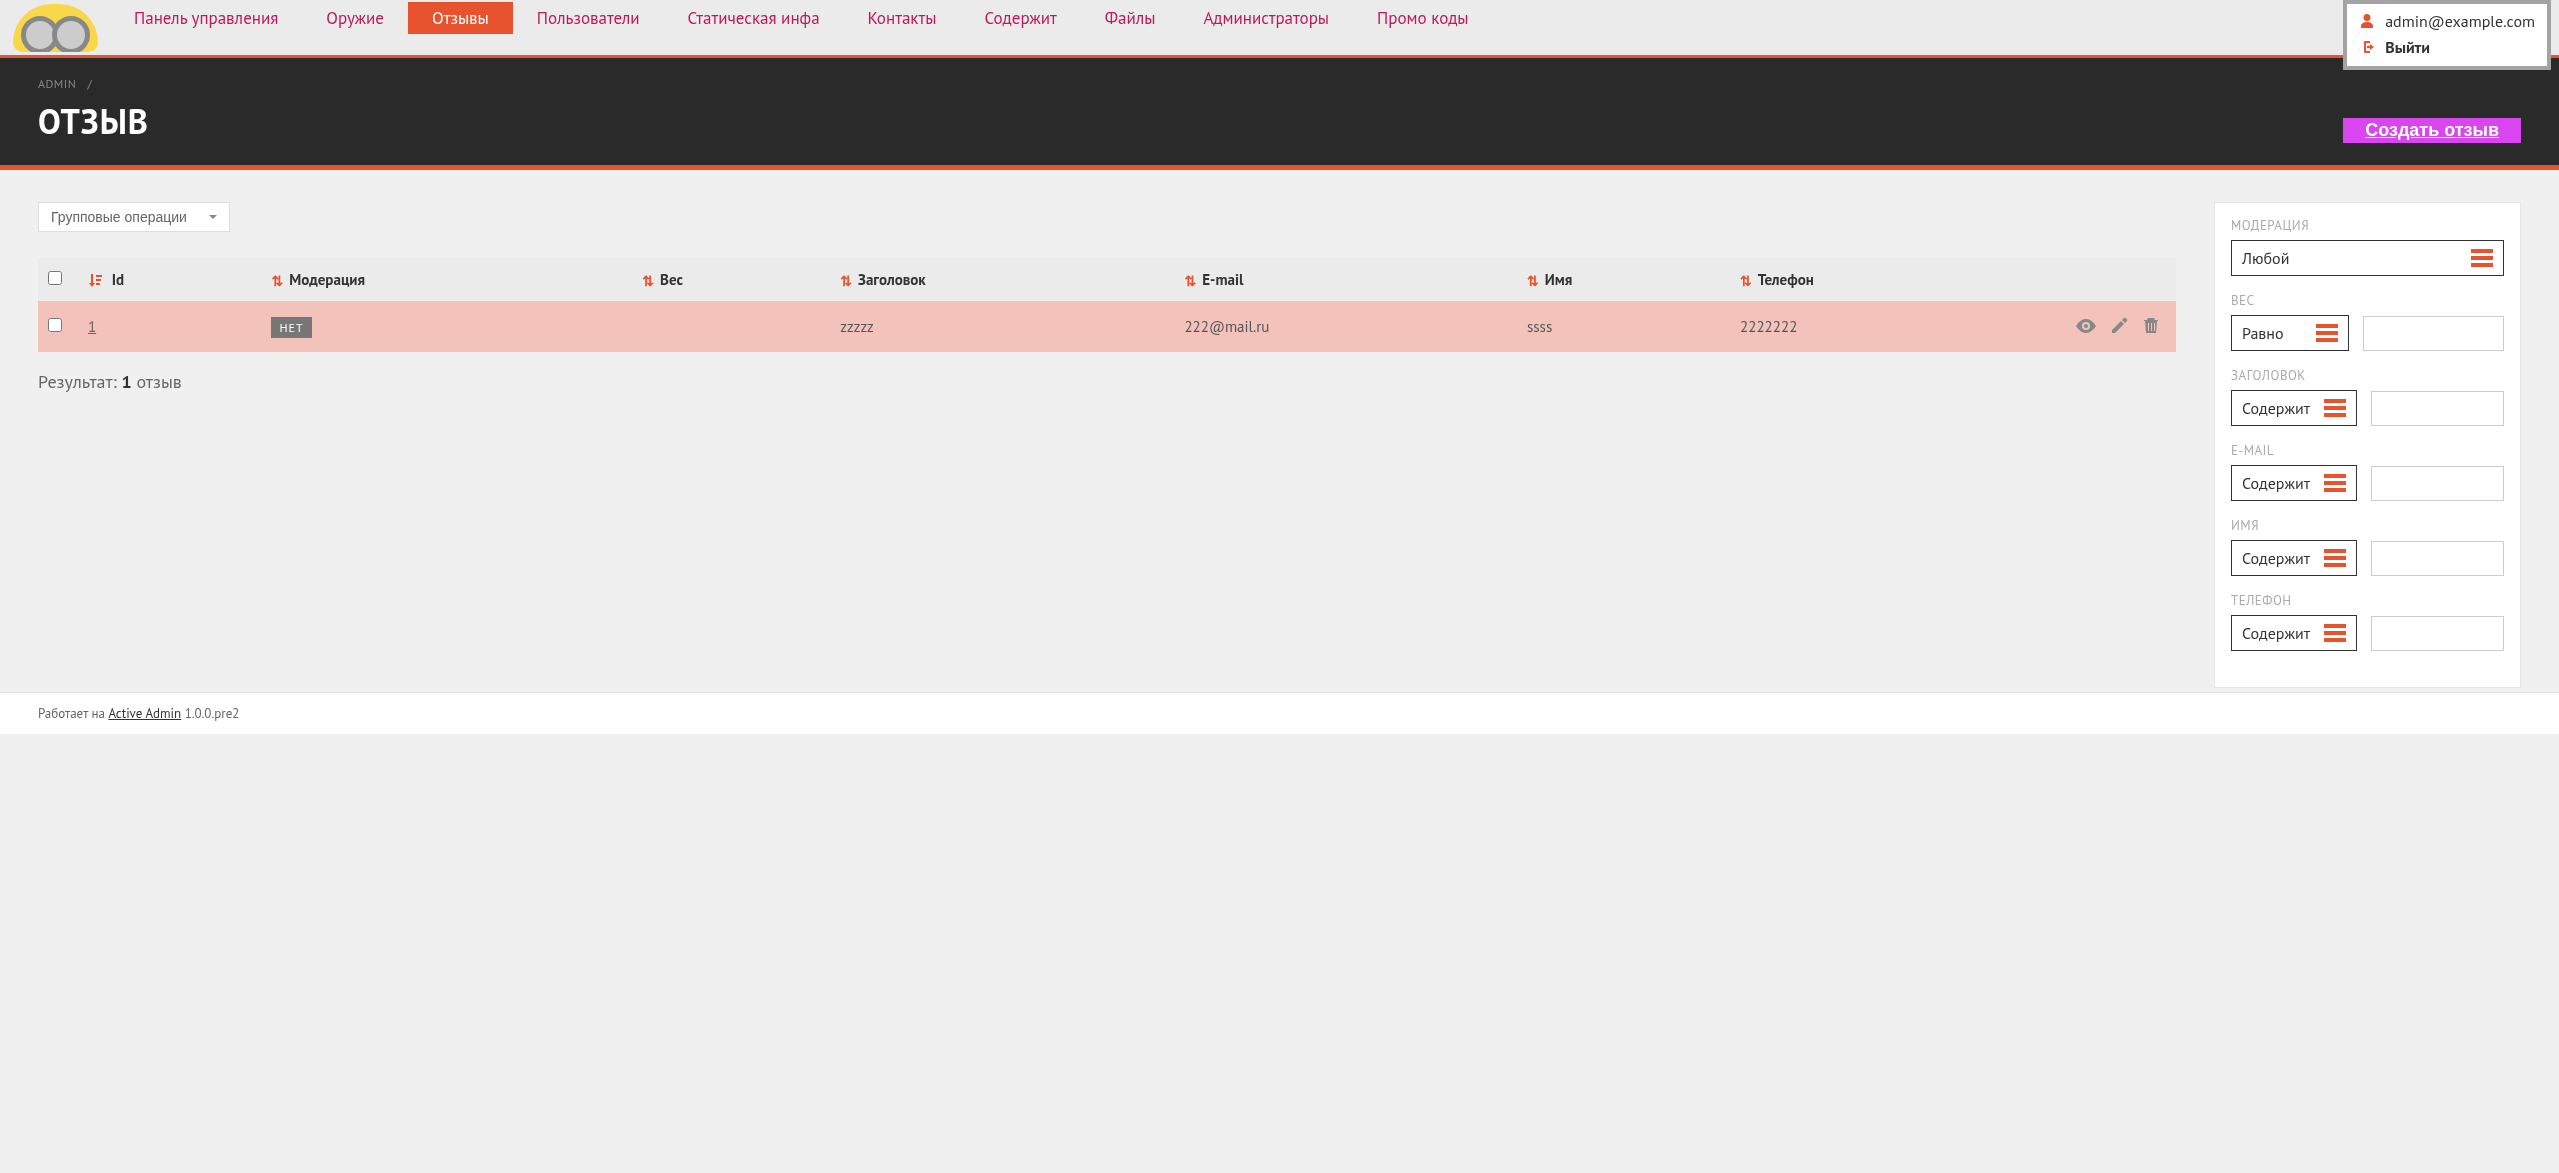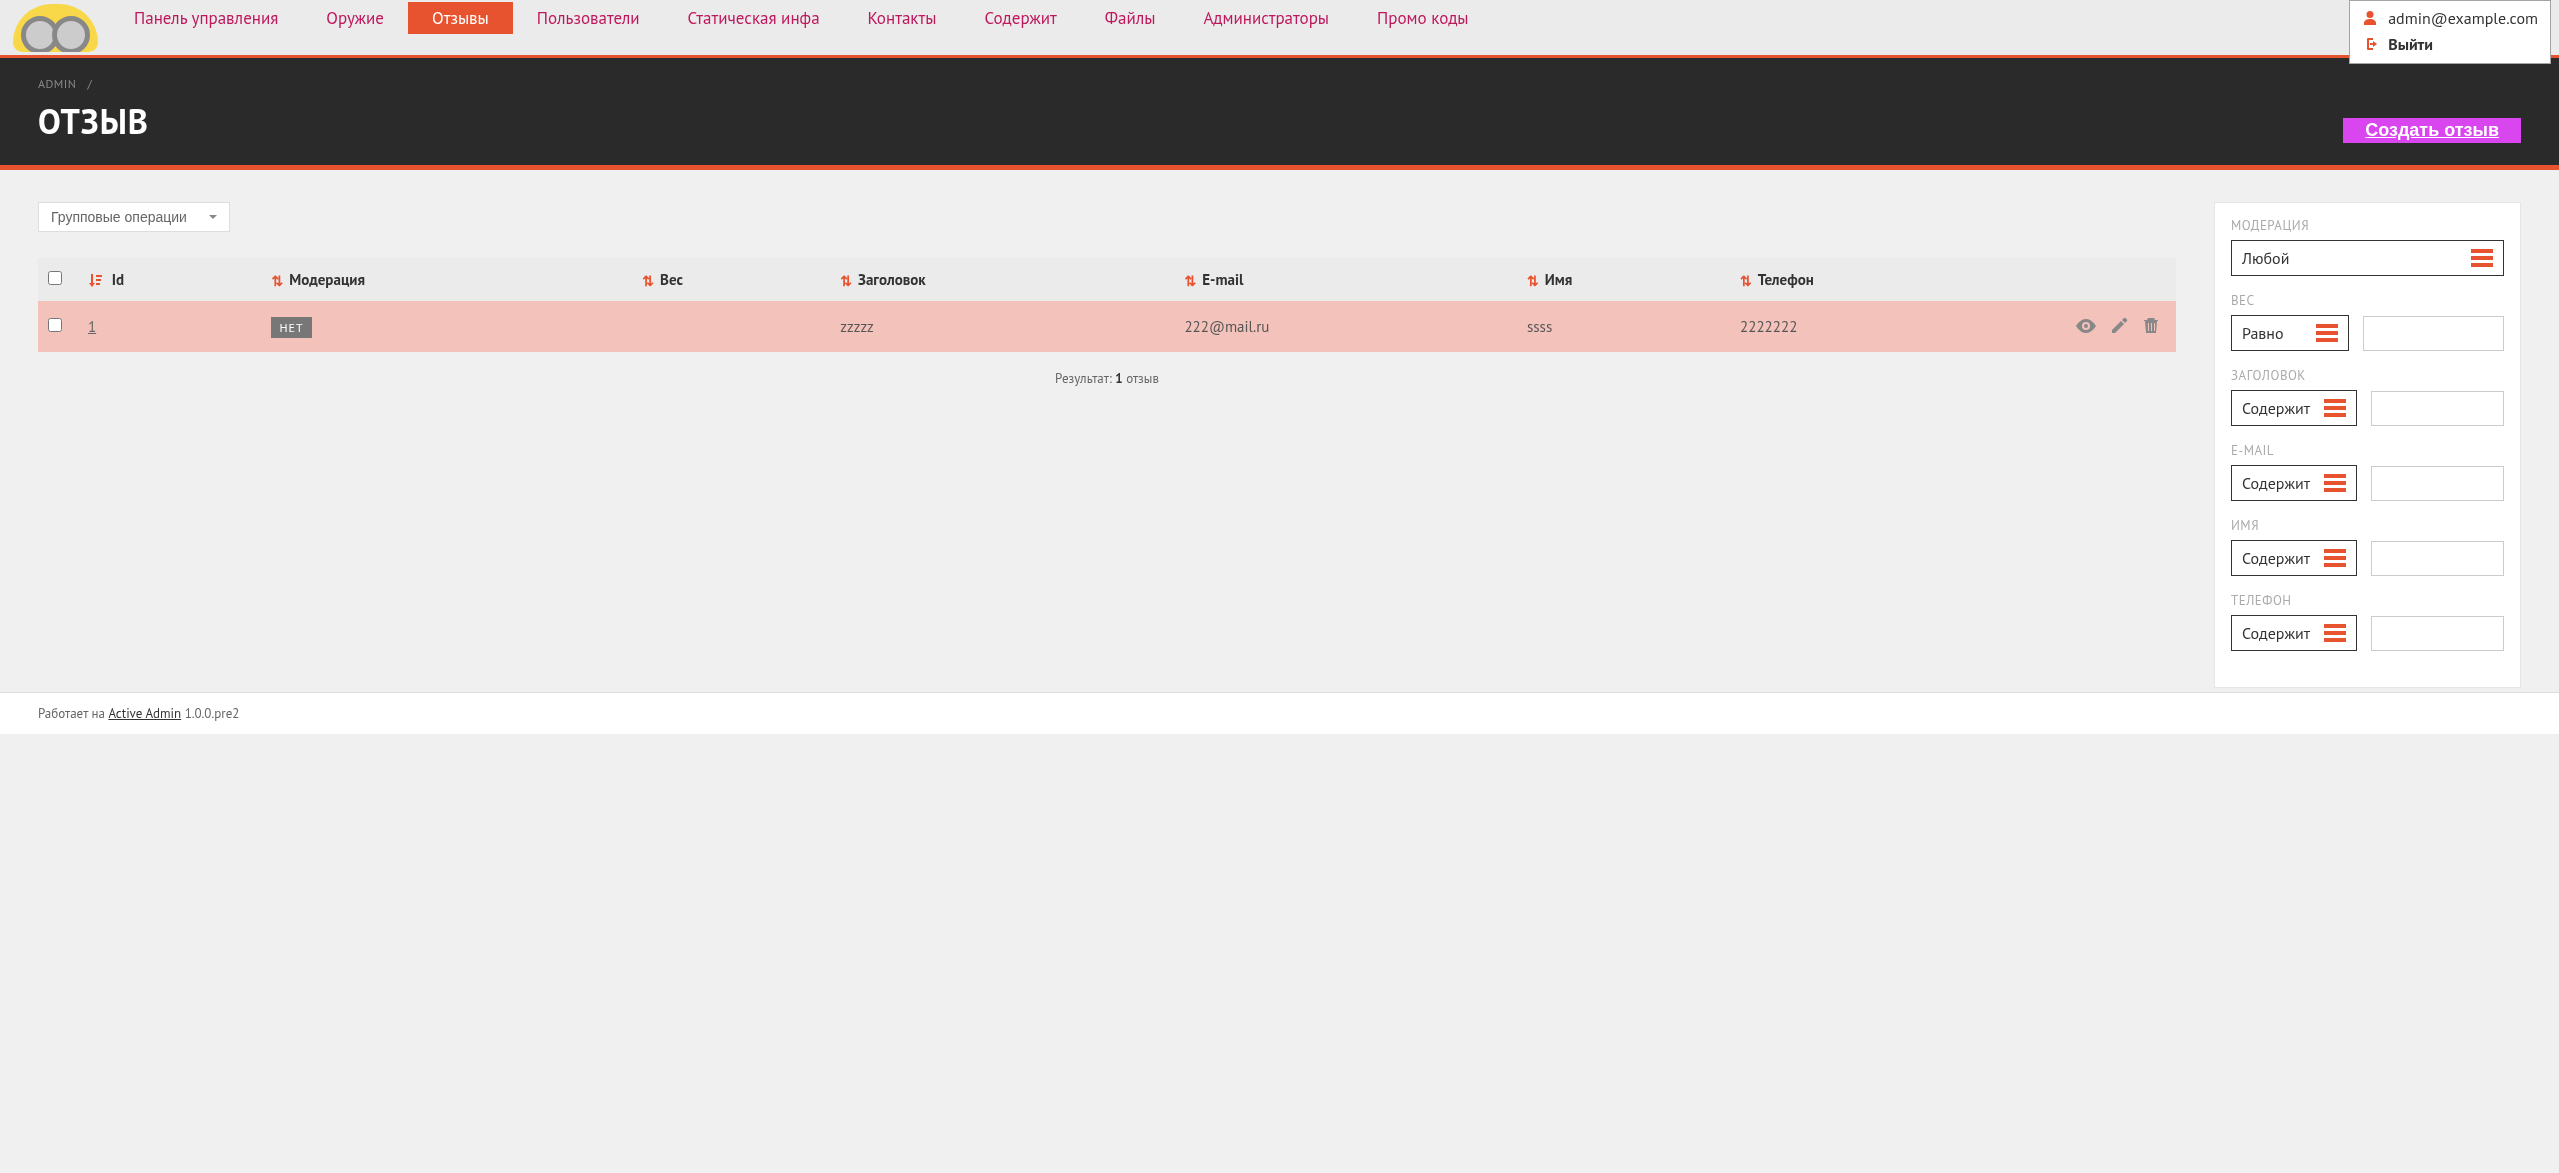--- a/index.html
+++ b/index.html
@@ -7,21 +7,21 @@
 
 
 .topbar { background:#ecebec; border-bottom:3px solid #e8532f; display:flex; align-items:flex-start; position:relative; }
 .logo { width:110px; height:55px; display:flex; align-items:center; justify-content:center; }
 .logo-shape { width:85px; height:48px; background:#f8d848; border-radius:40px 40px 10px 10px; position:relative; overflow:hidden; }
 .logo-shape::before { content:""; position:absolute; left:8px; top:12px; width:28px; height:28px; background:#ccc; border:5px solid #888; border-radius:50%; }
 .logo-shape::after { content:""; position:absolute; right:8px; top:12px; width:28px; height:28px; background:#ccc; border:5px solid #888; border-radius:50%; }
 .nav { flex:1; display:flex; flex-wrap:wrap; padding:2px 0; }
 .nav a { padding:5px 24px; color:#be185d; text-decoration:none; font-size:17px; }
 .nav a.active { background:#e8532f; color:#fff; }
-.user-box { position:absolute; right:8px; top:0; background:#fff; border:1px solid #a3a3a3; padding:4px 12px 6px 12px; min-width:195px; }
+.user-box { position:absolute; right:8px; top:0; background:#fff; border:4px solid #a3a3a3; padding:4px 12px 6px 12px; min-width:195px; }
 .user-box .row { display:flex; align-items:center; gap:10px; padding:3px 0; color:#333; font-size:16px; }
 .user-box .row:last-child { font-weight:bold; }
 
 
 .titlebar { background:#2a2a2a; color:#fff; padding:18px 38px 22px; display:flex; justify-content:space-between; align-items:flex-end; border-bottom:5px solid #e8532f; }
 .breadcrumb { font-size:12px; color:#888; letter-spacing:0.5px; margin-bottom:8px; }
 .breadcrumb a { color:#888; text-decoration:none; }
 .page-title { font-size:34px; font-weight:bold; letter-spacing:1px; }
 .create-btn { background:#d946ef; color:#fff; padding:2px 22px; font-size:18px; font-weight:bold; text-decoration:underline; border:none; cursor:pointer; }
 
@@ -36,21 +36,21 @@
 table { width:100%; border-collapse:collapse; background:#fff; }
 thead th { background:#ecebec; text-align:left; padding:12px 10px; font-size:15px; font-weight:bold; }
 .sort { color:#e8532f; margin-right:6px; display:inline-block; font-size:14px; line-height:1; vertical-align:middle; }
 tbody tr.odd { background:#f3c3bb; }
 tbody td { padding:14px 10px; font-size:15px; color:#555; }
 tbody td a { color:#666; text-decoration:underline; }
 .badge { background:#777; color:#fff; font-size:12px; padding:3px 8px; letter-spacing:1px; }
 .actions { text-align:right; white-space:nowrap; }
 .actions span { color:#888; margin:0 8px; cursor:pointer; font-size:18px; }
 
-.result { text-align:center; color:#666; font-size:13px; margin-top:18px; }
+.result { text-align:left; color:#666; font-size:18px; margin-top:18px; }
 .result b { color:#333; }
 
 
 .panel-hd { background:#1f1f1f; color:#fff; padding:12px 16px; font-size:17px; font-weight:bold; }
 .panel-bd { background:#fff; border:1px solid #e5e5e5; padding:14px 16px 20px; }
 .filter { margin-bottom:16px; }
 .filter-label { font-size:13px; color:#aaa; letter-spacing:0.5px; margin-bottom:6px; text-transform:uppercase; }
 .filter-row { display:flex; gap:14px; align-items:center; }
 .sel { flex:0 0 auto; border:1px solid #333; padding:7px 10px; font-size:16px; display:flex; align-items:center; justify-content:space-between; background:#fff; cursor:pointer; min-width:118px; }
 .sel.full { flex:1; }

